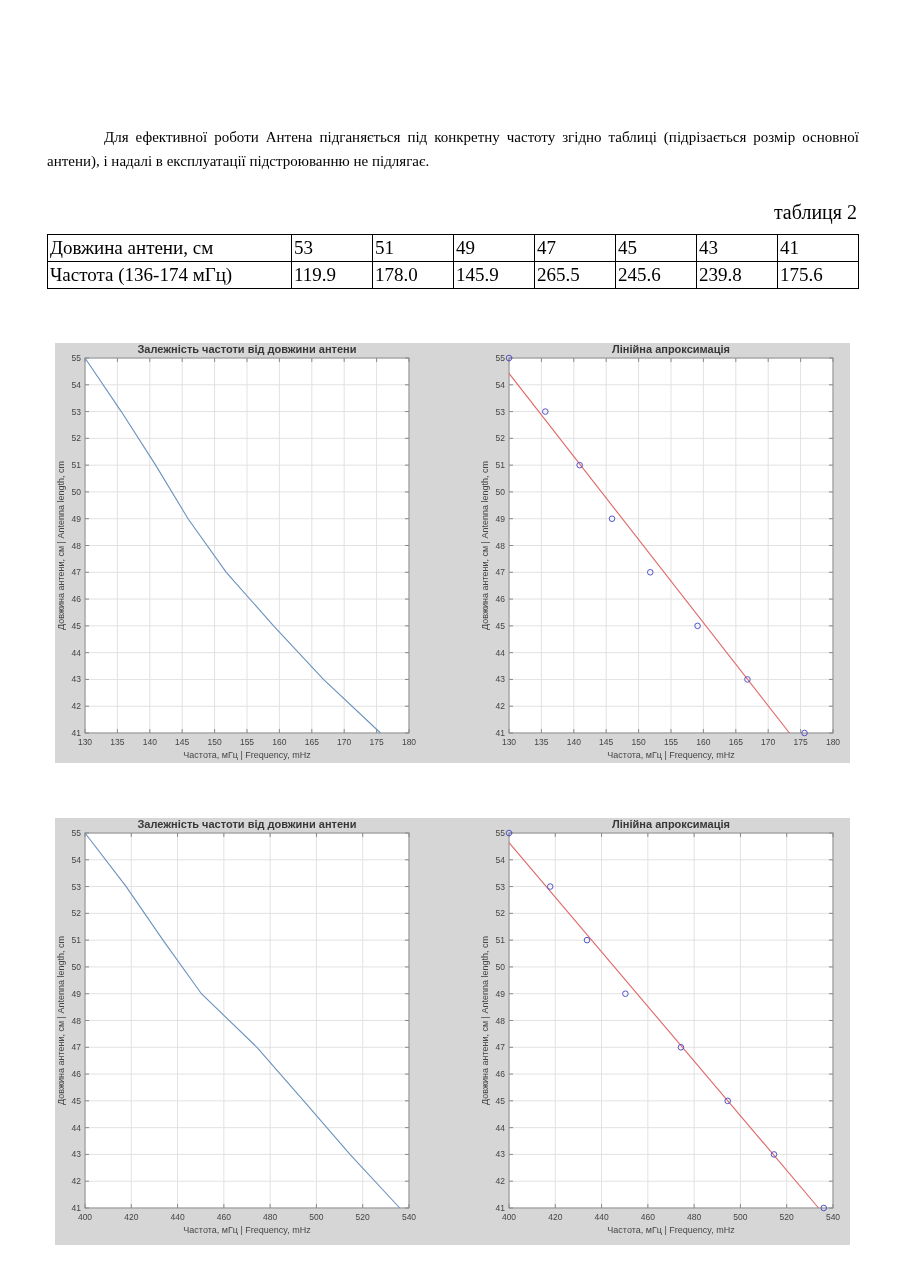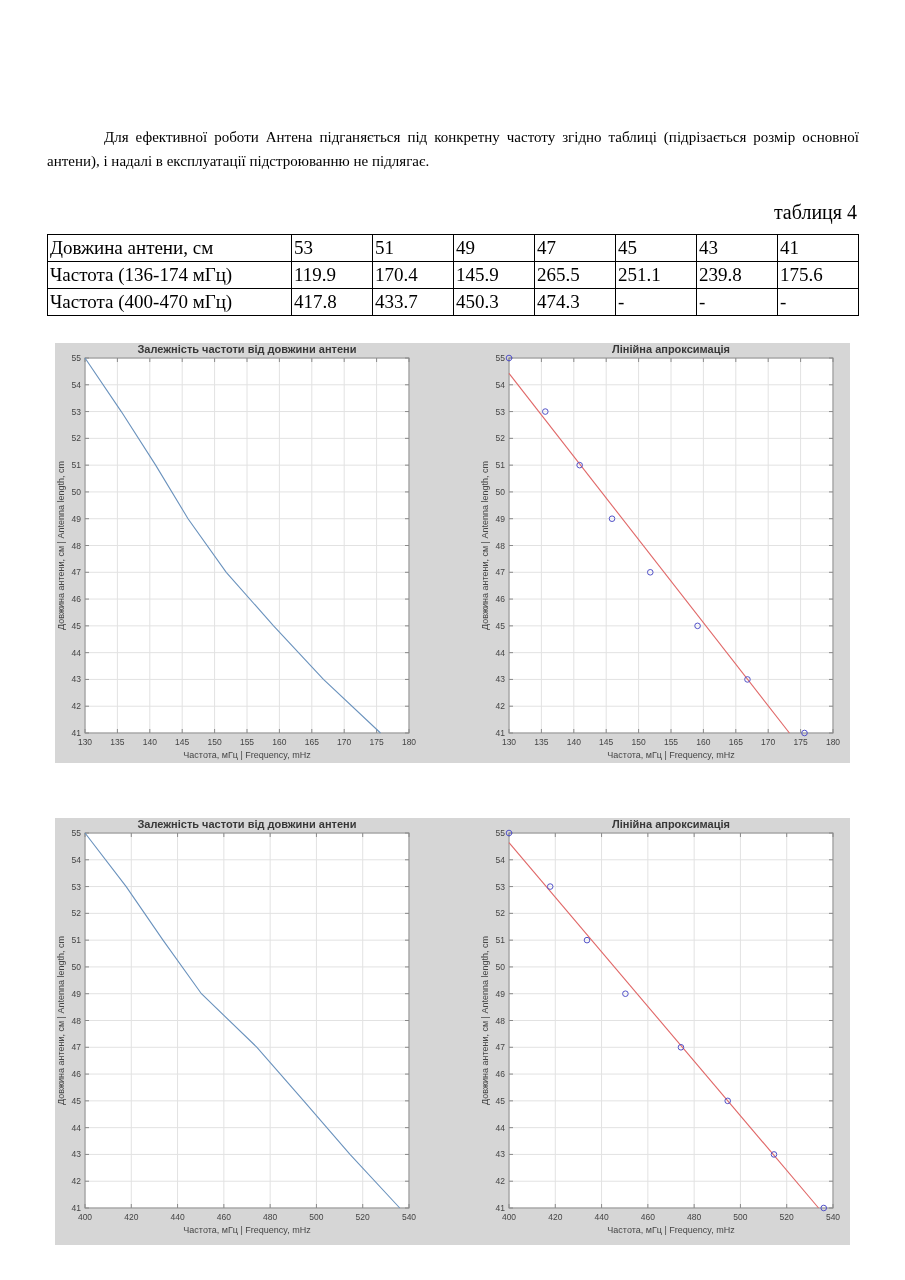--- a/index.html
+++ b/index.html
@@ -17,21 +17,21 @@
   .figure svg{display:block;}
   svg text{font-family:"Liberation Sans",sans-serif;}
 </style>
 </head>
 <body>
 
 <div class="page">
 
   <p class="paragraph">Для ефективної роботи Антена підганяється під конкретну частоту згідно таблиці (підрізається розмір основної антени),  і надалі в експлуатації підстроюванню не підлягає.</p>
 
-  <div class="table-caption">таблиця 4</div>
+  <div class="table-caption">таблиця 2</div>
 
   <table class="data-table">
     <colgroup>
         <col style="width: 244px;">
         <col style="width: 81px;">
         <col style="width: 81px;">
         <col style="width: 81px;">
         <col style="width: 81px;">
         <col style="width: 81px;">
         <col style="width: 81px;">
@@ -44,36 +44,26 @@
           <td>51</td>
           <td>49</td>
           <td>47</td>
           <td>45</td>
           <td>43</td>
           <td>41</td>
         </tr>
         <tr>
           <td>Частота (136-174 мГц)</td>
           <td>119.9</td>
-          <td>170.4</td>
+          <td>178.0</td>
           <td>145.9</td>
           <td>265.5</td>
-          <td>251.1</td>
+          <td>245.6</td>
           <td>239.8</td>
           <td>175.6</td>
-        </tr>
-        <tr>
-          <td>Частота (400-470 мГц)</td>
-          <td>417.8</td>
-          <td>433.7</td>
-          <td>450.3</td>
-          <td>474.3</td>
-          <td>-</td>
-          <td>-</td>
-          <td>-</td>
         </tr>
       </tbody>
   </table>
 
   <div class="figure" style="top:343px">
     <svg width="795" height="420" viewBox="0 0 795 420">
         <rect x="0" y="0" width="795" height="420" fill="#d6d6d6"></rect>
         <g>
           <rect x="30" y="15" width="324" height="375" fill="#ffffff"></rect>
           <line x1="30" y1="15" x2="30" y2="390" stroke="#e2e2e2" stroke-width="1"></line>

